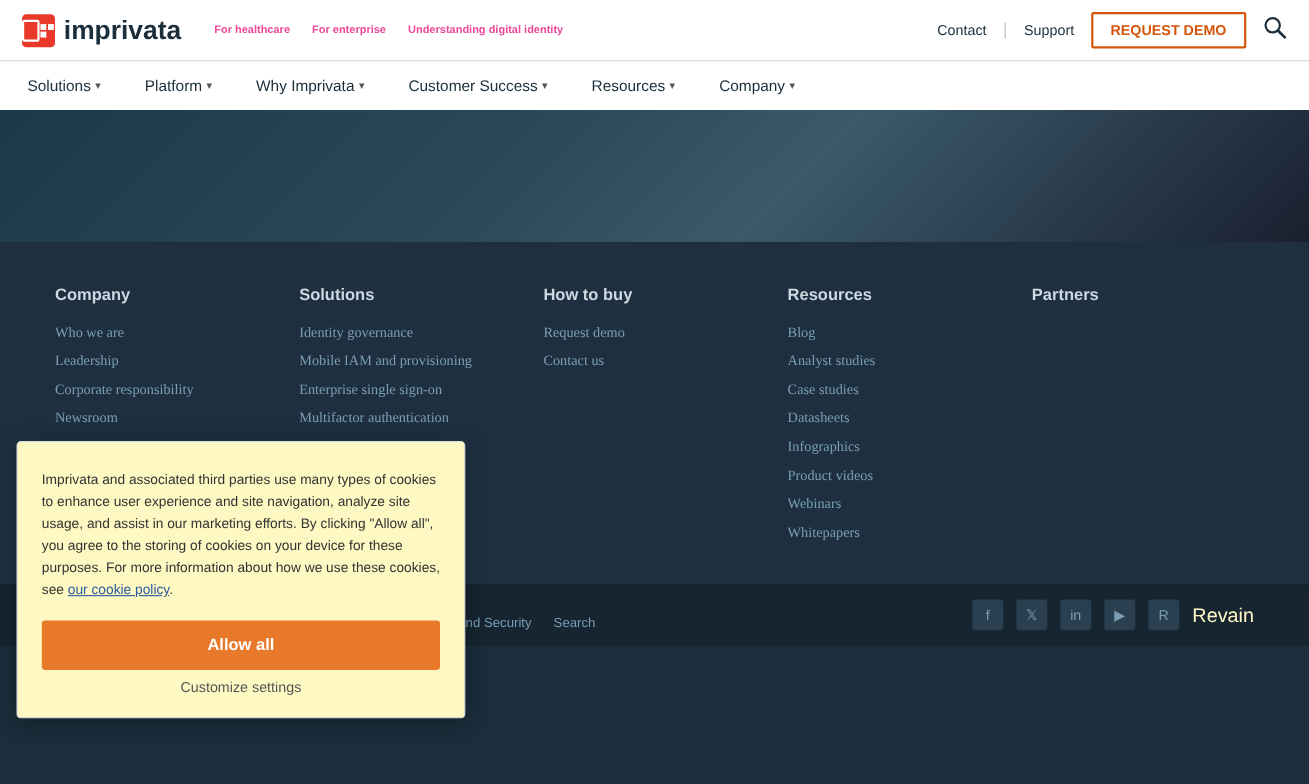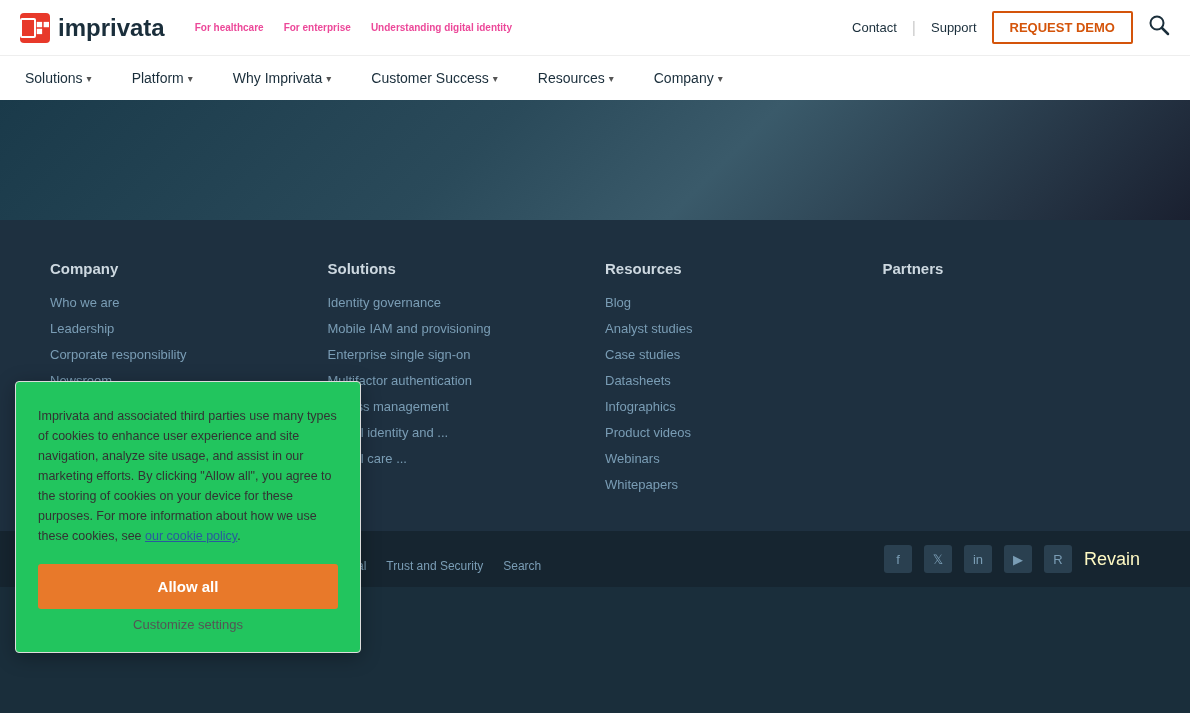--- a/index.html
+++ b/index.html
@@ -52,21 +52,21 @@
     }
 
     
     .footer {
       background: #1e3040;
       padding: 40px 50px 30px;
     }
     .footer-columns { display: flex; gap: 20px; justify-content: space-between; }
     .footer-col { flex: 1; }
     .footer-col-title { color: #cdd8e0; font-size: 15px; font-weight: bold; margin-bottom: 16px; }
-    .footer-col ul { list-style: none; }
+    .footer-col ul { list-style: none; font-family: Liberation Serif, serif; }
     .footer-col ul li { margin-bottom: 8px; }
     .footer-col ul li a { color: #7a9db5; font-size: 13px; text-decoration: none; }
 
     
     .bottom-bar {
       background: #162530;
       display: flex;
       align-items: flex-end;
       justify-content: space-between;
       padding: 14px 50px;
@@ -76,22 +76,22 @@
     .bottom-bar-left { display: flex; gap: 20px; align-items: center; }
     .bottom-bar-right { display: flex; gap: 12px; align-items: center; }
     .bottom-bar a { color: #7a9db5; text-decoration: none; }
     .social-icon { width: 28px; height: 28px; background: #2a4050; border-radius: 3px; display: flex; align-items: center; justify-content: center; font-size: 13px; color: #7a9db5; cursor: pointer; }
 
     
     .cookie-overlay {
       position: absolute;
       bottom: 60px;
       left: 15px;
-      width: 346px;
-      background: #22c55e;
+      width: 408px;
+      background: #fef9c3;
       border: 1px solid #ddd;
       border-radius: 4px;
       padding: 24px 22px 20px;
       z-index: 100;
       box-shadow: 0 4px 20px rgba(0,0,0,0.3);
     }
     .cookie-text { font-size: 12.5px; color: #333; line-height: 1.6; }
     .cookie-text a { color: #2a5a9e; text-decoration: underline; }
     .cookie-allow-btn {
       display: block;
@@ -198,20 +198,27 @@
         <li><a>Identity governance</a></li>
         <li><a>Mobile IAM and provisioning</a></li>
         <li><a>Enterprise single sign-on</a></li>
         <li><a>Multifactor authentication</a></li>
         <li><a>Access management</a></li>
         <li><a>Digital identity and ...</a></li>
         <li><a>Digital care ...</a></li>
       </ul>
     </div>
 
+    <div class="footer-col">
+      <div class="footer-col-title">How to buy</div>
+      <ul>
+        <li><a>Request demo</a></li>
+        <li><a>Contact us</a></li>
+      </ul>
+    </div>
 
     <div class="footer-col">
       <div class="footer-col-title">Resources</div>
       <ul>
         <li><a>Blog</a></li>
         <li><a>Analyst studies</a></li>
         <li><a>Case studies</a></li>
         <li><a>Datasheets</a></li>
         <li><a>Infographics</a></li>
         <li><a>Product videos</a></li>

